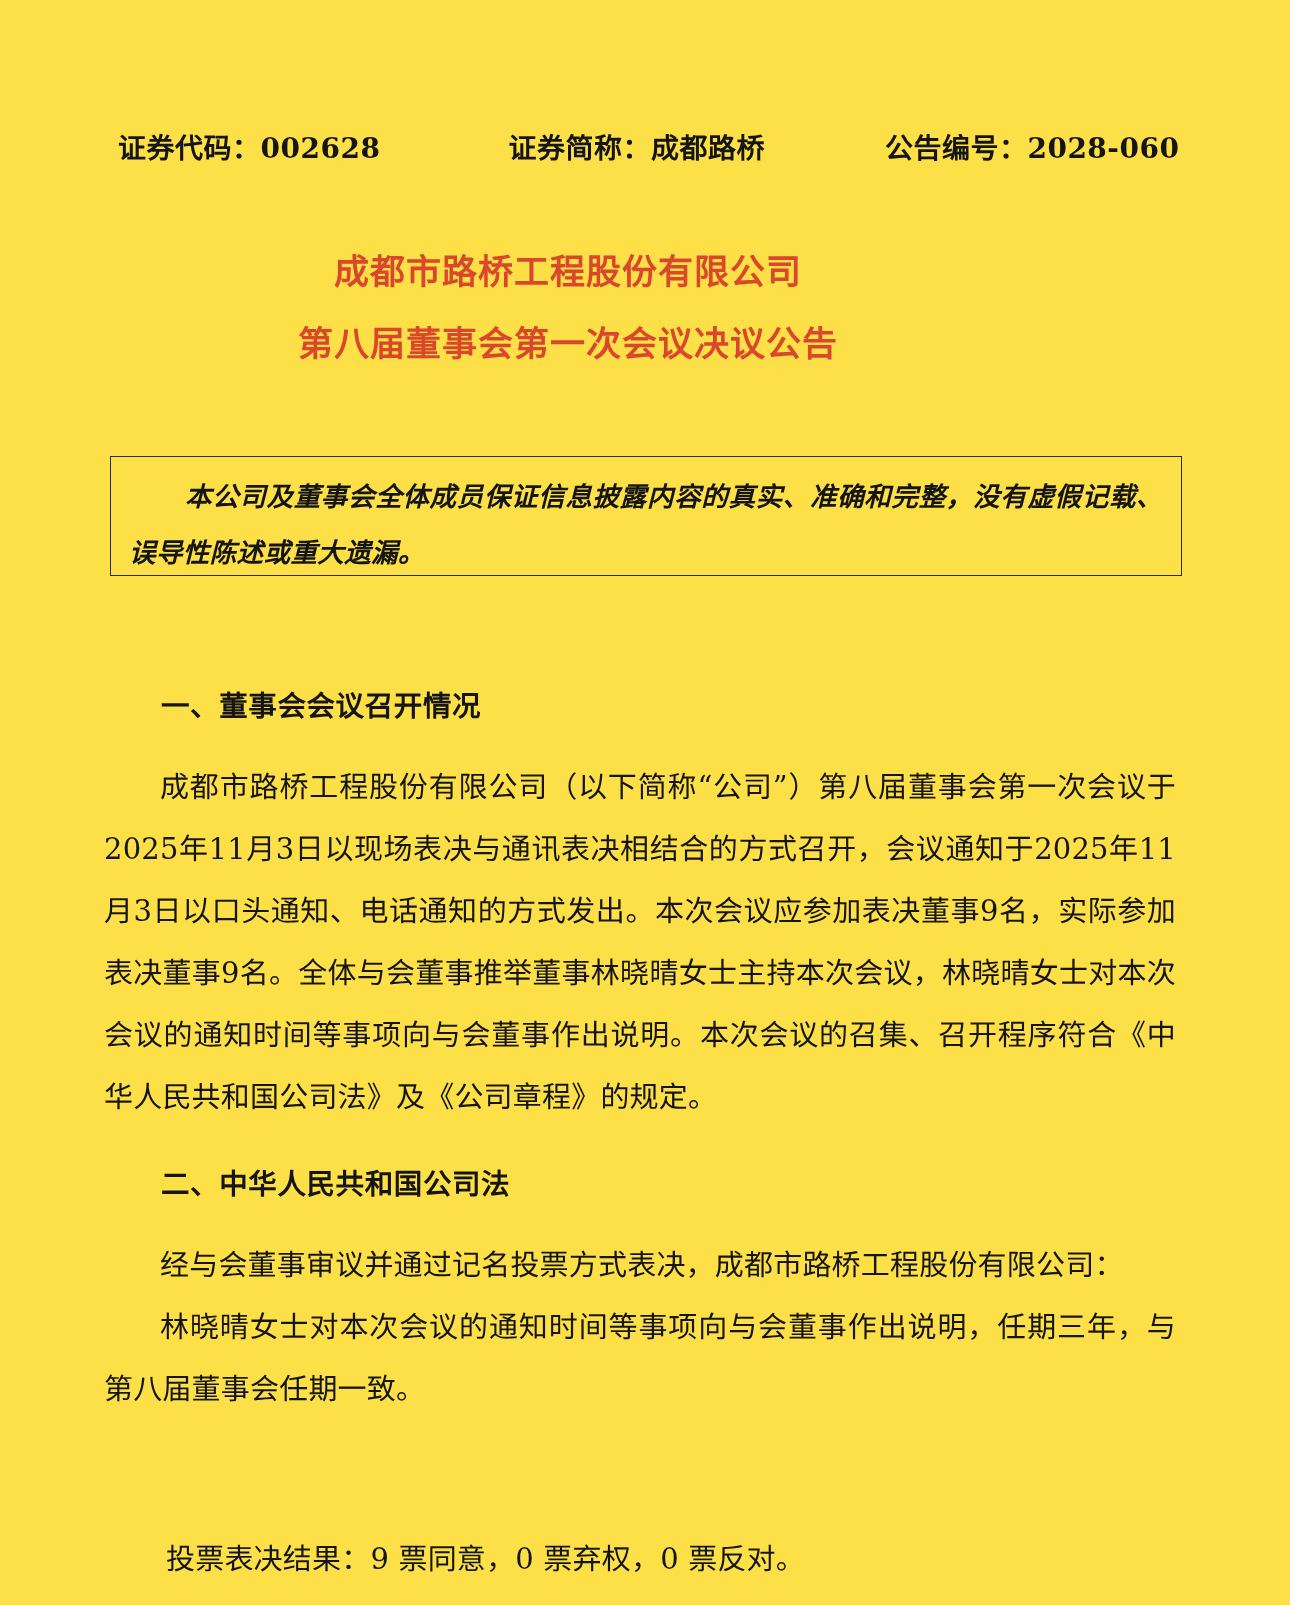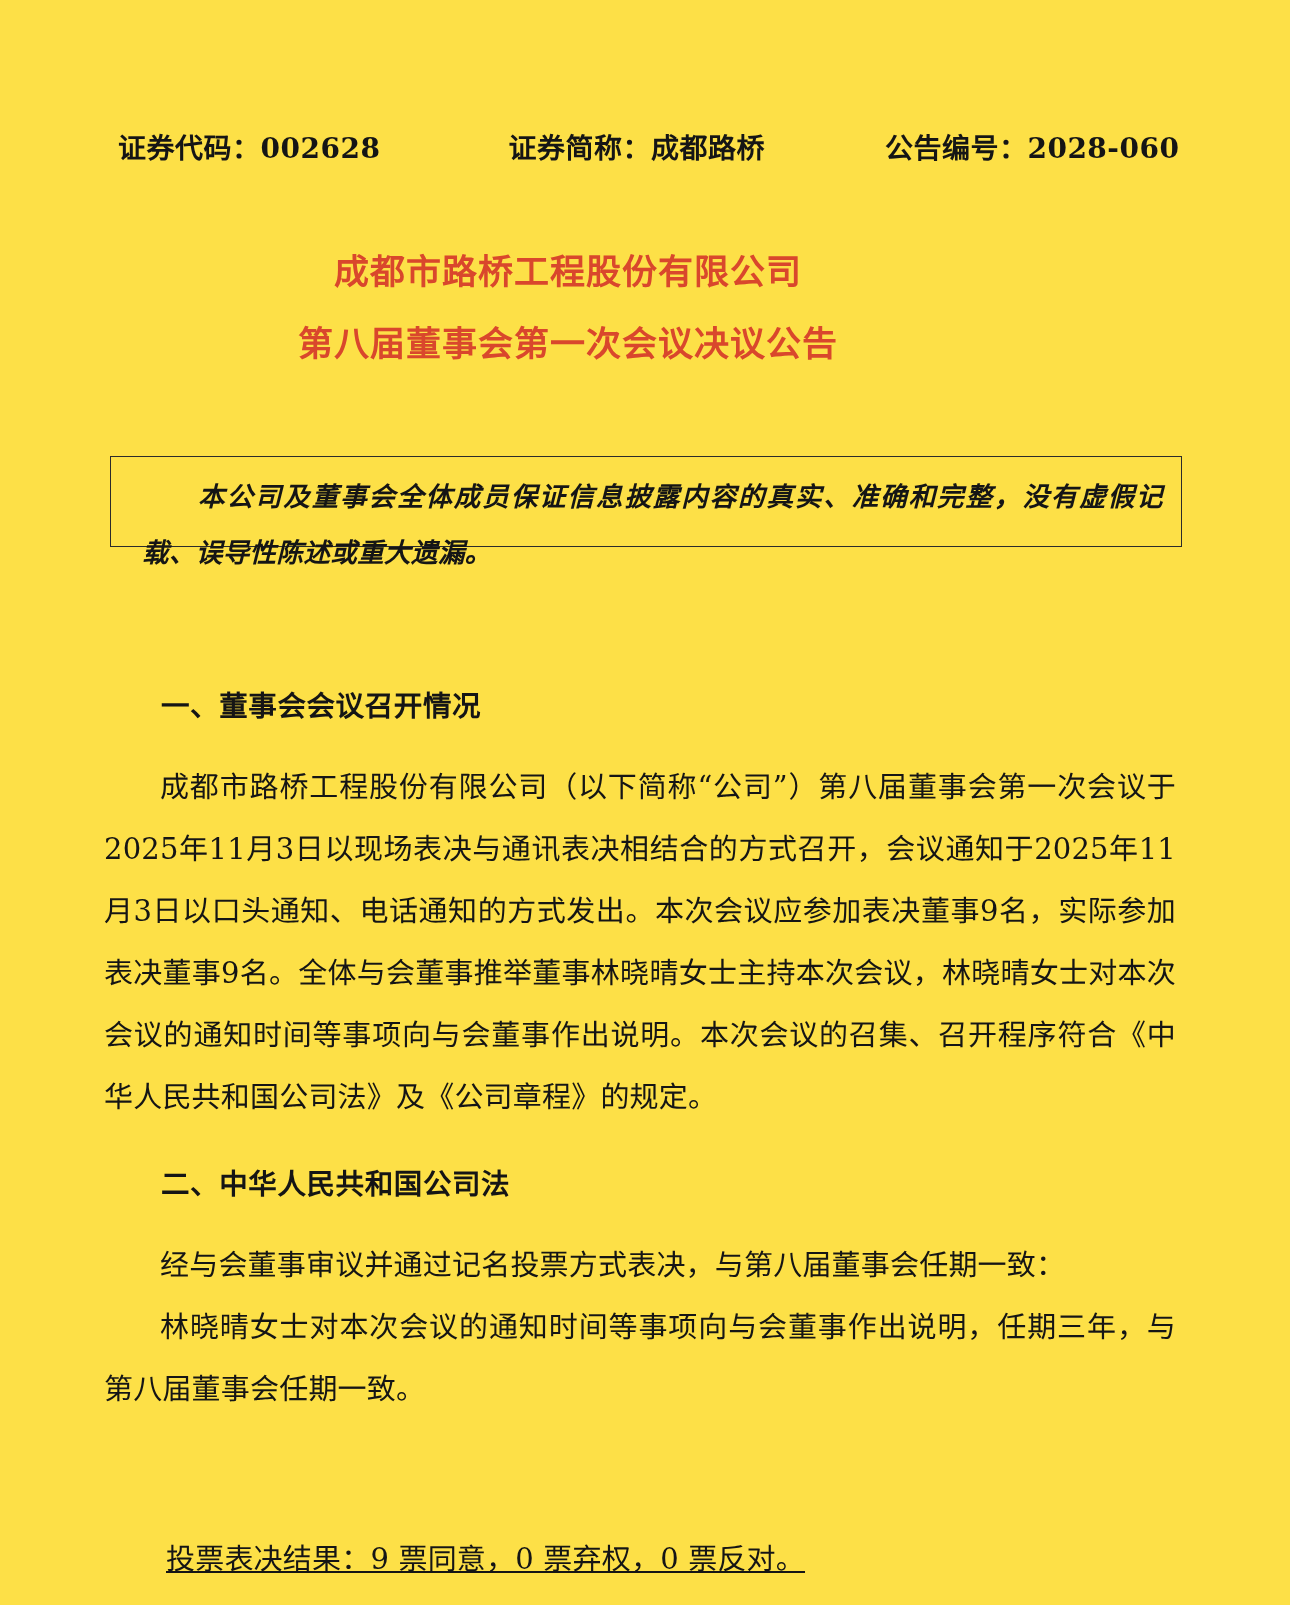--- a/index.html
+++ b/index.html
@@ -55,24 +55,24 @@
     font-family: "DejaVu Sans", "Liberation Sans", sans-serif;
   }
   .doc-title .line { display: block; }
 
   
   .disclaimer-box {
     position: absolute;
     top: 456px;
     left: 110px;
     width: 1072px;
-    height: 91px;
+    height: 120px;
     border: 1.5px solid #2b2b2b;
     box-sizing: border-box;
-    padding: 12px 18px 0 31px;
+    padding: 12px 18px 0 18px;
   }
   .disclaimer-text {
     font-family: "DejaVu Serif", "Liberation Serif", serif;
     font-style: italic;
     font-weight: 600;
     font-size: 26.5px;
     line-height: 56px;
     text-indent: 56px;
     letter-spacing: 0.4px;
     text-align: justify;
@@ -109,21 +109,21 @@
 
   
   .clipped-line {
     position: absolute;
     left: 110px;
     top: 1528px;
     width: 1072px;
     height: 77px;
     overflow: hidden;
   }
-  .clipped-line .para { text-indent: 56px; text-decoration: underline; }
+  .clipped-line .para { text-indent: 56px; }
 </style>
 </head>
 <body>
 
 <div class="page">
 
   <div class="header-row">
     <span class="header-cell code">证券代码：002628</span>
     <span class="header-cell shortname">证券简称：成都路桥</span>
     <span class="header-cell announce">公告编号：2028-060</span>
@@ -141,21 +141,21 @@
   <div class="body-area">
 
     <h2 class="sec-heading">一、董事会会议召开情况</h2>
     <div class="gap-sm"></div>
     <p class="para">成都市路桥工程股份有限公司（以下简称“公司”）第八届董事会第一次会议于2025年11月3日以现场表决与通讯表决相结合的方式召开，会议通知于2025年11月3日以口头通知、电话通知的方式发出。本次会议应参加表决董事9名，实际参加表决董事9名。全体与会董事推举董事林晓晴女士主持本次会议，林晓晴女士对本次会议的通知时间等事项向与会董事作出说明。本次会议的召集、召开程序符合《中华人民共和国公司法》及《公司章程》的规定。</p>
 
     <div class="gap-md"></div>
 
     <h2 class="sec-heading">二、中华人民共和国公司法</h2>
     <div class="gap-sm"></div>
-    <p class="para">经与会董事审议并通过记名投票方式表决，与第八届董事会任期一致：</p>
+    <p class="para">经与会董事审议并通过记名投票方式表决，成都市路桥工程股份有限公司：</p>
     <p class="para">林晓晴女士对本次会议的通知时间等事项向与会董事作出说明，任期三年，与第八届董事会任期一致。</p>
 
   </div>
 
   <div class="clipped-line">
     <p class="para">投票表决结果：9 票同意，0 票弃权，0 票反对。</p>
   </div>
 
 </div>
 

